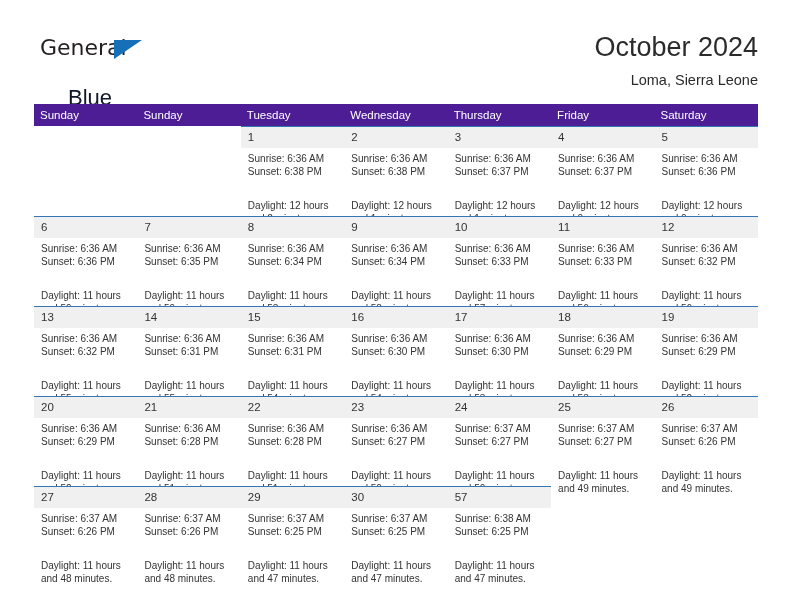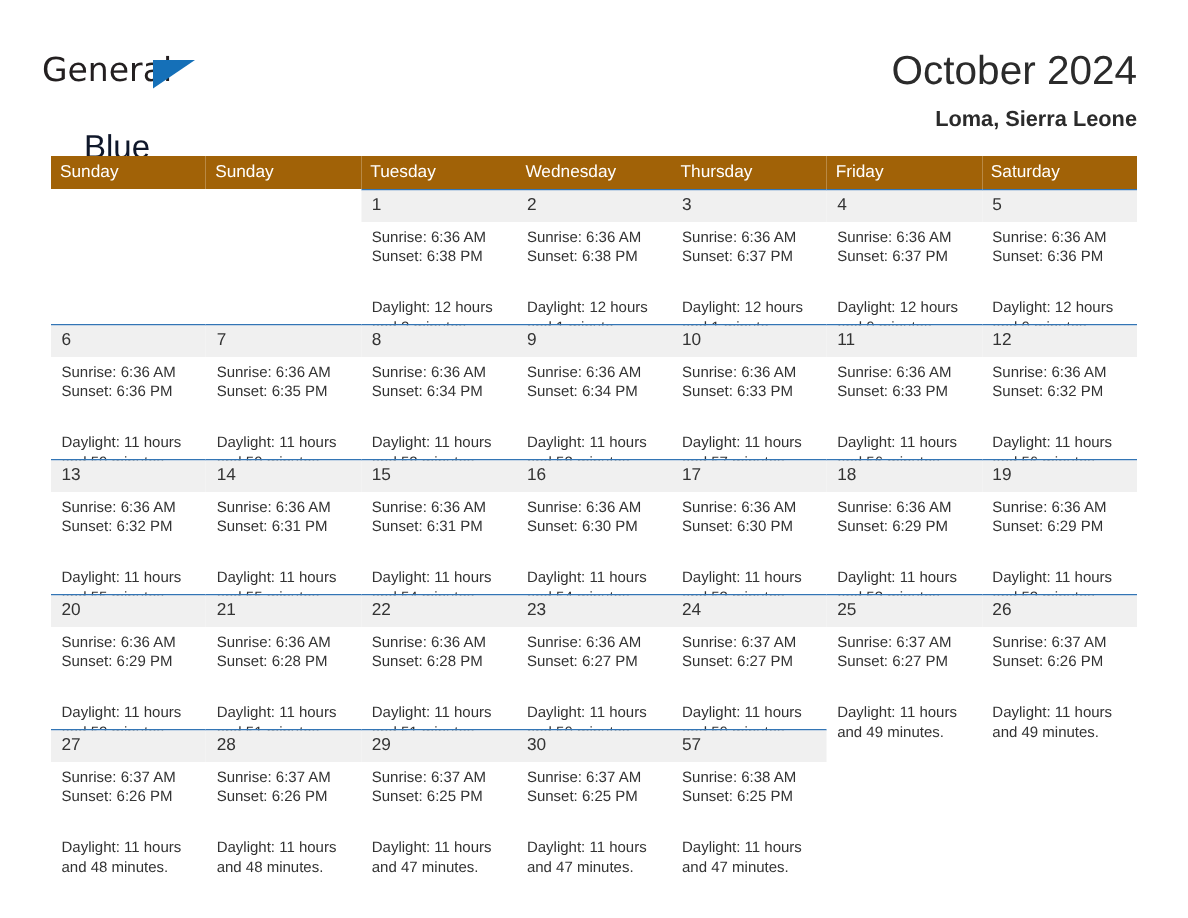--- a/index.html
+++ b/index.html
@@ -23,21 +23,21 @@
   
   .header {
     position: absolute;
     left: 0;
     top: 0;
     width: 792px;
     height: 104px;
   }
   .logo {
     position: absolute;
-    left: 28px;
+    left: 40px;
     top: 36px;
     width: 210px;
     height: 50px;
   }
   .logo-general {
     position: absolute;
     left: 0;
     top: 0;
     font-size: 22px;
     color: #231f20;
@@ -77,35 +77,35 @@
     color: #2b2b2b;
     line-height: 34px;
     font-weight: 400;
     white-space: nowrap;
   }
   .cal-subtitle {
     font-size: 14.5px;
     color: #2b2b2b;
     line-height: 22px;
     margin-top: 5px;
-    font-weight: 700;
+    font-weight: 400;
     white-space: nowrap;
   }
 
   
   .calendar {
     position: absolute;
     left: 34px;
     top: 104px;
     width: 724px;
     border-collapse: collapse;
     table-layout: fixed;
   }
   .calendar th {
-    background: #a16207;
+    background: #4c1d95;
     color: #ffffff;
     font-size: 11.5px;
     font-weight: 400;
     text-align: left;
     padding: 5px 0 5px 6px;
     height: 11px;
     border: none;
   }
   .calendar td {
     width: 103.43px;

